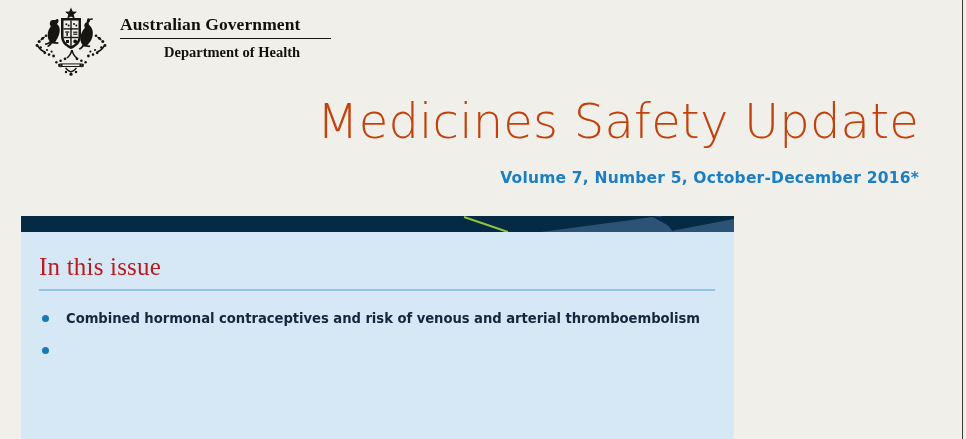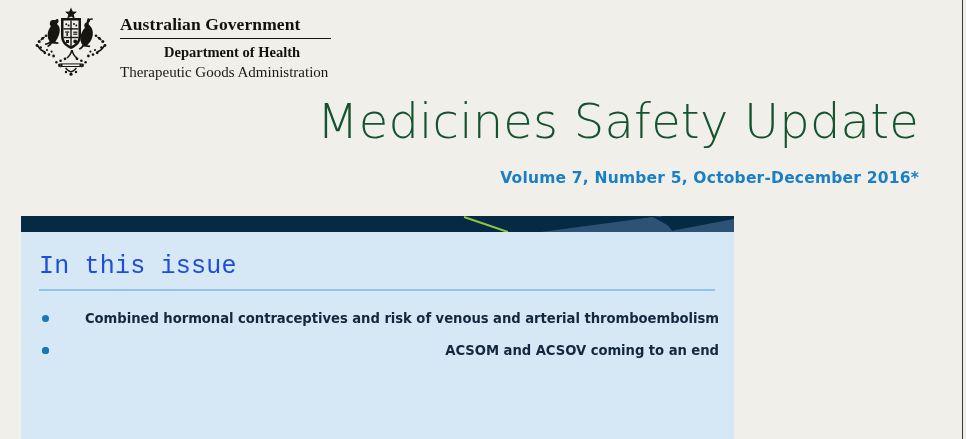--- a/index.html
+++ b/index.html
@@ -98,21 +98,21 @@
     right: 47px;
     top: 92px;
     text-align: right;
     width: 700px;
   }
   #doc-title {
     font-family: "DejaVu Sans", sans-serif;
     font-weight: 300;
     font-size: 48px;
     line-height: 58px;
-    color: #14532d;
+    color: #c2410c;
     letter-spacing: 0.2px;
     white-space: nowrap;
   }
   #doc-subtitle {
     margin-top: 18px;
     font-family: "DejaVu Sans", sans-serif;
     font-weight: 700;
     font-size: 15.5px;
     line-height: 20px;
     color: #1B7FC4;
@@ -137,25 +137,25 @@
     height: 16px;
     background: #062A44;
     overflow: hidden;
   }
   #issue-banner svg { display: block; }
 
   #issue-heading {
     position: absolute;
     left: 18px;
     top: 36px;
-    font-family: Liberation Mono, monospace;
+    font-family: Liberation Serif, serif;
     font-weight: 300;
     font-size: 25px;
     line-height: 30px;
-    color: #1d4ed8;
+    color: #b91c1c;
     letter-spacing: 0.2px;
     white-space: nowrap;
   }
   #issue-rule {
     position: absolute;
     left: 18px;
     top: 73px;
     width: 676px;
     height: 2px;
     background: #8FC4E4;
@@ -173,21 +173,20 @@
   .issue-item {
     position: relative;
     padding-left: 27px;
     margin-bottom: 13px;
     font-family: "DejaVu Sans", sans-serif;
     font-weight: bold;
     font-size: 13.2px;
     line-height: 19px;
     color: #13283F;
     letter-spacing: -0.05px;
-    text-align: right;
   }
   .issue-item .bullet {
     position: absolute;
     left: 3px;
     top: 6px;
     width: 7px;
     height: 7px;
     border-radius: 50%;
     background: #1878B8;
   }
@@ -275,21 +274,20 @@
           <circle cx="41.0" cy="66.0" r="1.2"></circle>
           <circle cx="51.0" cy="66.0" r="1.2"></circle>
         </g>
       </svg>
     </div>
 
     <div id="masthead-text">
       <div class="mh-gov">Australian Government</div>
       <div class="mh-rule"></div>
       <div class="mh-dept">Department of Health</div>
-      <div class="mh-tga">Therapeutic Goods Administration</div>
     </div>
   </div>
 
   <div id="title-block">
     <div id="doc-title">Medicines Safety Update</div>
     <div id="doc-subtitle">Volume 7, Number 5, October-December 2016*</div>
   </div>
 
   <div id="issue-panel">
 
@@ -315,20 +313,16 @@
     <div id="issue-rule"></div>
 
     <ul id="issue-list">
       <li class="issue-item">
         <span class="bullet"></span>
         <span>Combined hormonal contraceptives and risk of venous and arterial thromboembolism</span>
       </li>
       <li class="issue-item">
         <span class="bullet"></span>
       </li>
-      <li class="issue-item">
-        <span class="bullet"></span>
-        <span>ACSOM and ACSOV coming to an end</span>
-      </li>
     </ul>
   </div>
 
 </div>
 
 </body></html>

